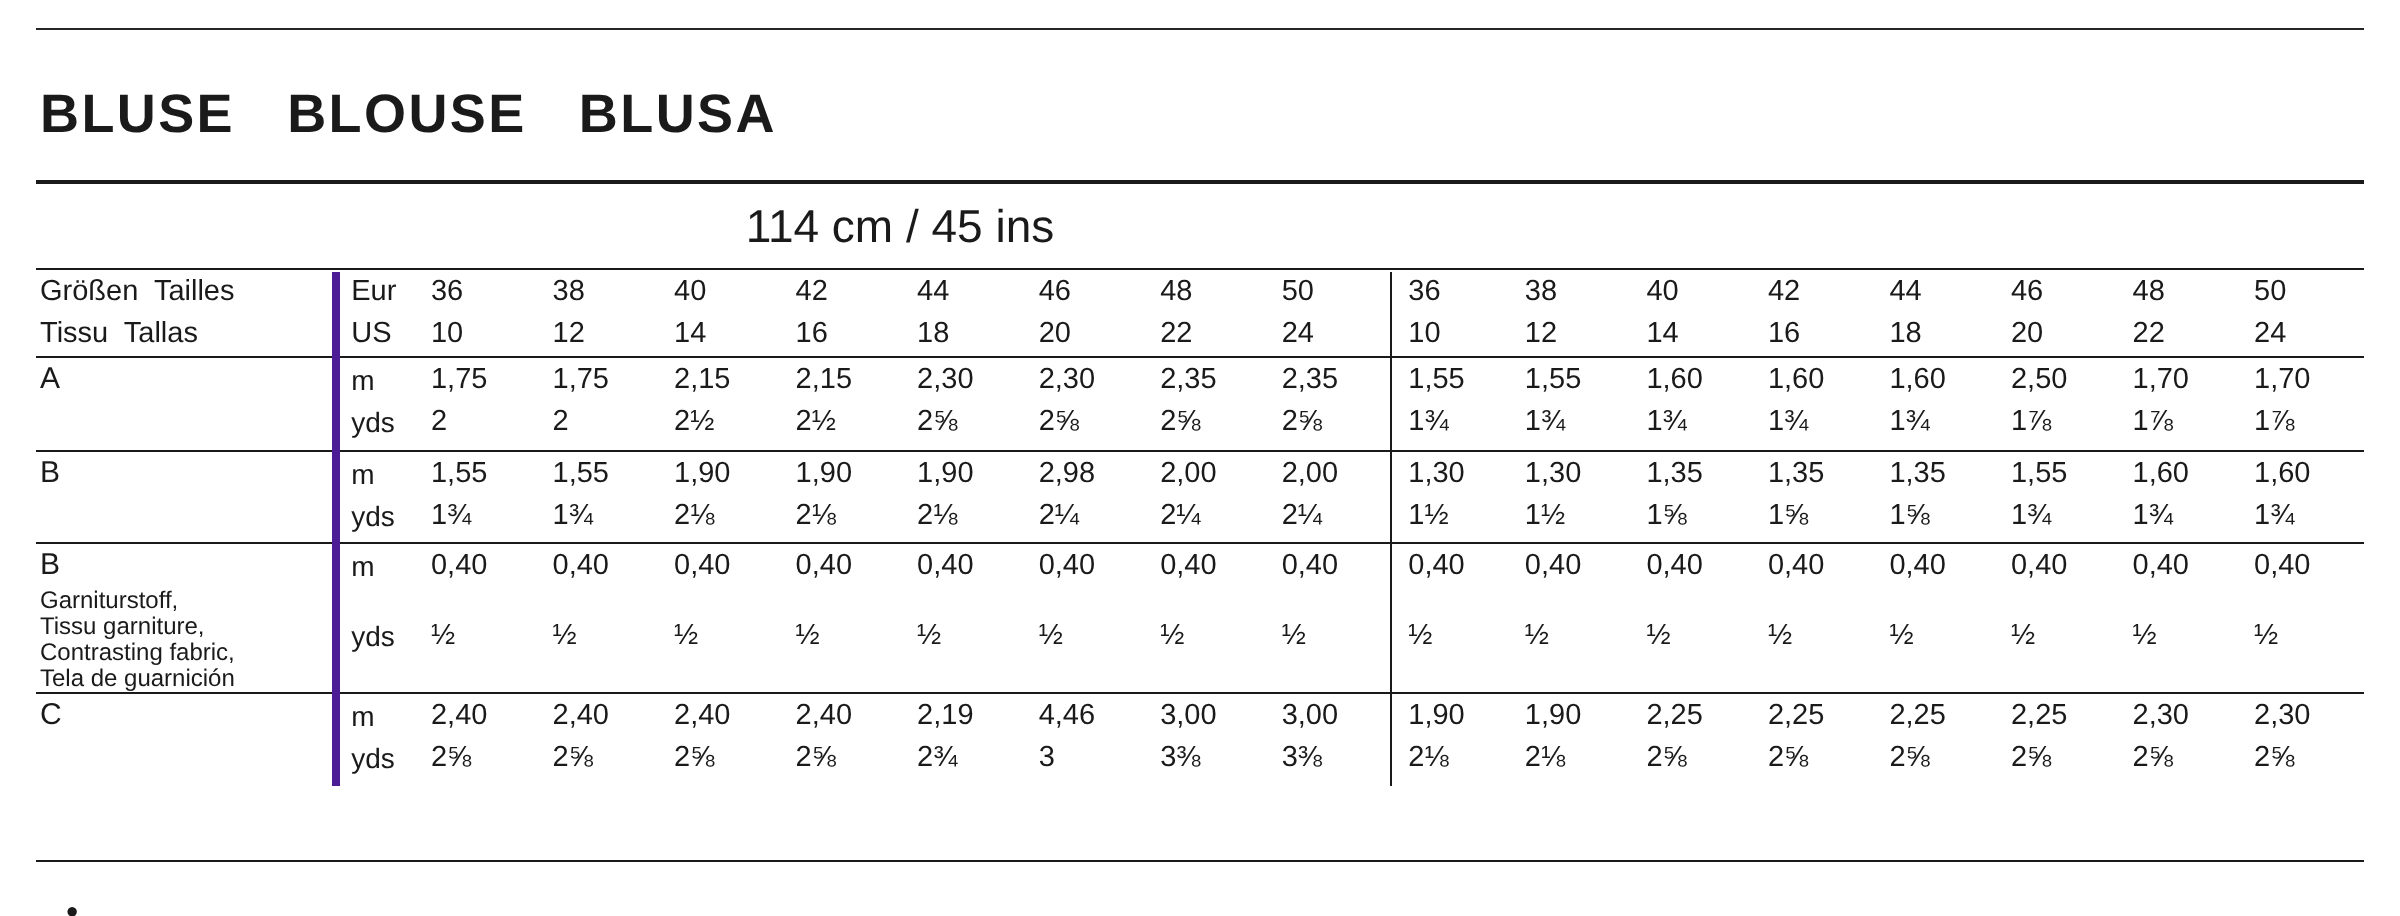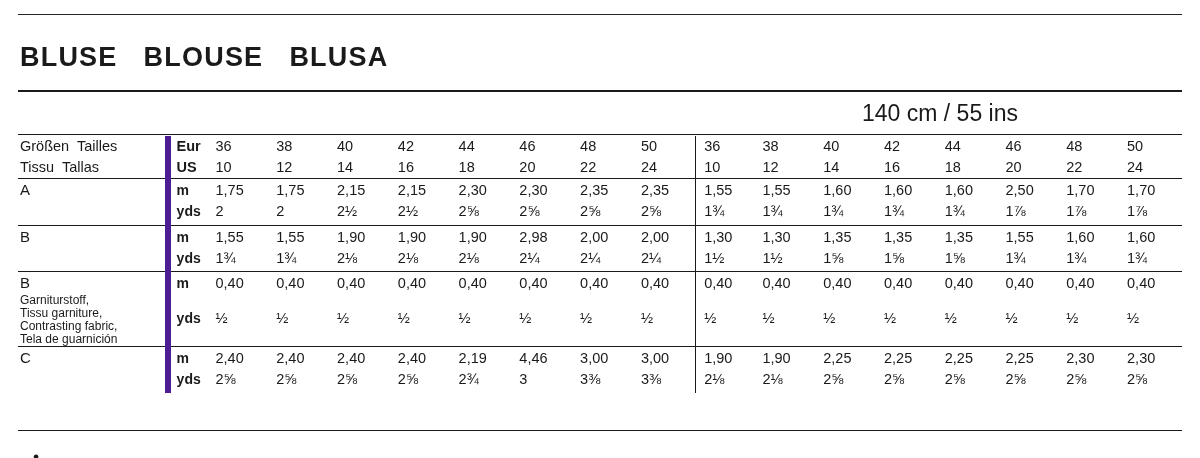--- a/index.html
+++ b/index.html
@@ -63,26 +63,26 @@
     width: 1164px;
     border-collapse: collapse;
     font-size: 14.5px;
   }
   table.sizes td {
     padding: 0;
     vertical-align: top;
     white-space: nowrap;
   }
   .c-label { width: 150px; padding-left: 2px !important; }
-  .c-unit  { width: 42px; padding-left: 6px !important; font-weight: bold; }
+  .c-unit  { width: 42px; padding-left: 6px !important; }
   .c-val   { width: 61px; padding-left: 6px !important; }
   .c-val.first140 { border-left: 1px solid #1a1a1a; padding-left: 8px !important; }
 
   tr.row-top td { border-top: 1px solid #1a1a1a; }
-  .vline-label { border-right: 6px solid #4c1d95; }
+  .vline-label { border-right: 4px solid #4c1d95; }
 
   .rowcell { height: 22px; line-height: 22px; }
   .rowcell.second { height: 24px; line-height: 20px; }
 
   .letter { font-size: 15px; }
   .sub {
     font-size: 12px;
     line-height: 13px;
     white-space: normal;
   }
@@ -109,21 +109,21 @@
 <body>
 
 <div class="page">
 
   <div class="top-rule"></div>
 
   <div class="title">BLUSE   BLOUSE   BLUSA</div>
 
   <div class="rule-under-title"></div>
 
-  <div class="width-head w140">140 cm / 55 ins</div>
+  <div class="width-head w114">114 cm / 45 ins</div>
 
   <div class="rule-under-width"></div>
 
   <table class="sizes">
     <colgroup>
       <col style="width:150px">
         <col style="width:42px">
       <col style="width:61px">
         <col style="width:61px">
         <col style="width:61px">

